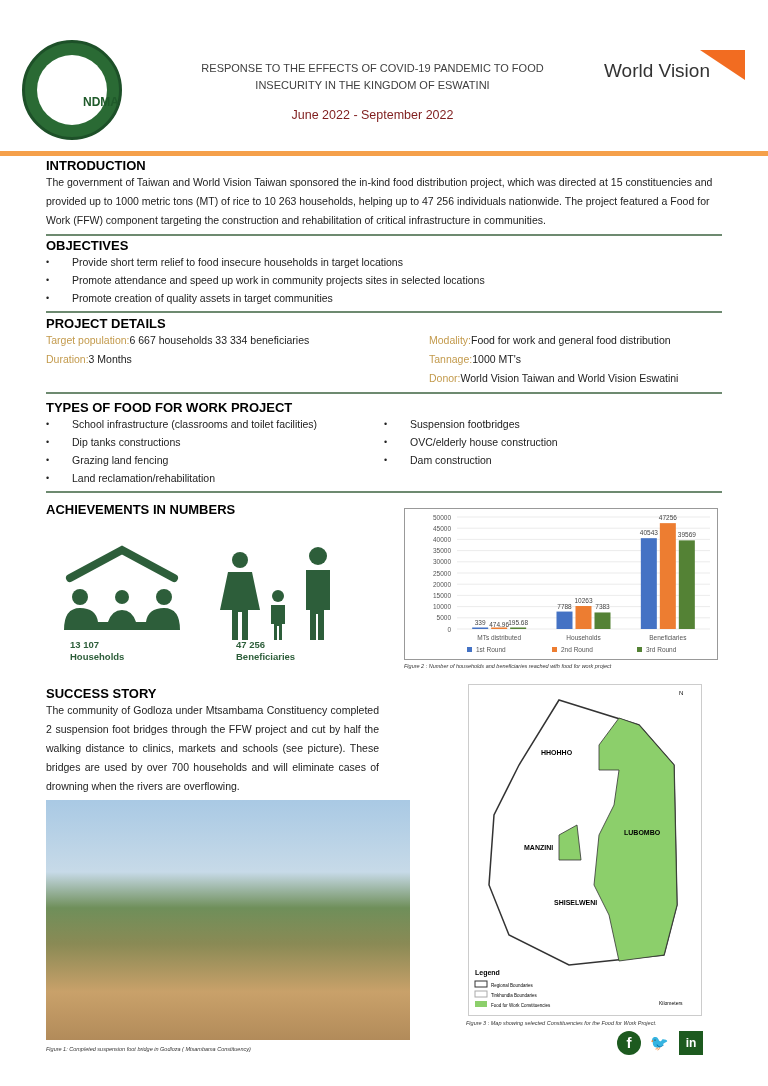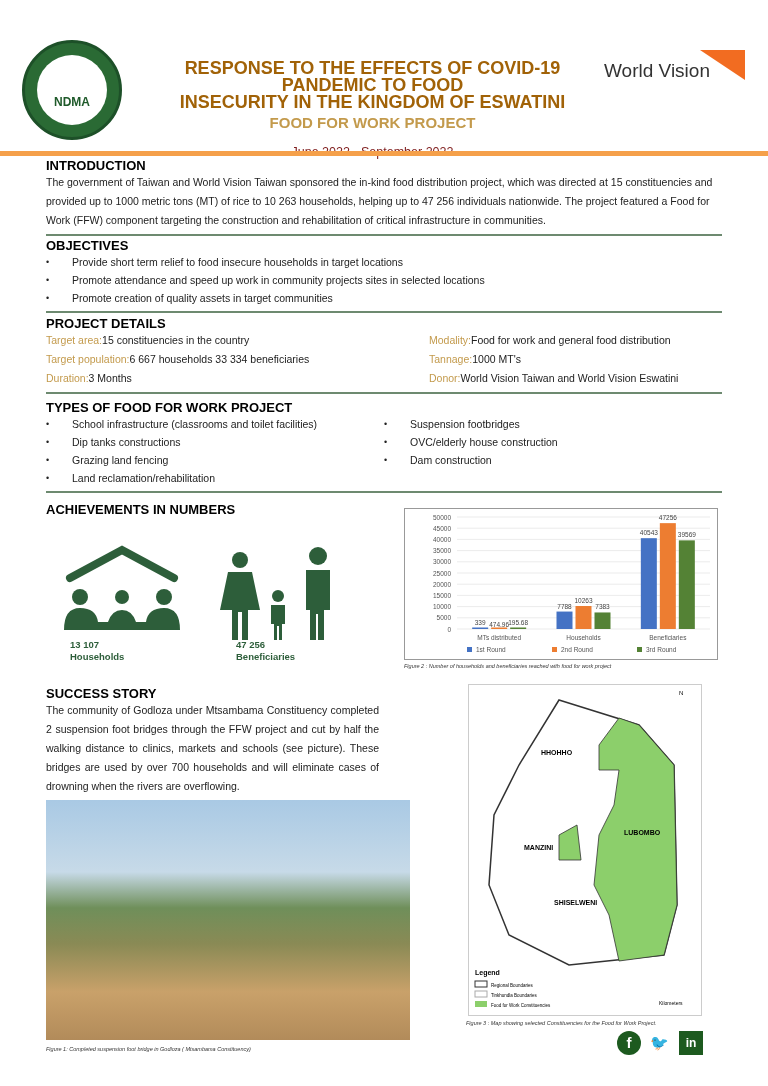--- a/index.html
+++ b/index.html
@@ -1,22 +1,22 @@
 <!DOCTYPE html>
 <html><head>
 <meta charset="utf-8">
 <style>
 *{box-sizing:border-box;margin:0;padding:0}
 body{width:768px;height:1086px;background:#fff;font-family:"Liberation Sans",sans-serif;color:#222;position:relative;overflow:hidden}
 .header{position:relative;height:152px}
 .logo-ndma{position:absolute;left:22px;top:40px;width:100px;height:100px;border-radius:50%;background:#2a6a34;border:3px solid #1d5028}
 .logo-ndma .inner{position:absolute;left:12px;top:12px;width:70px;height:70px;border-radius:50%;background:#fff}
-.logo-ndma .txt{position:absolute;left:0;right:0;top:52px;text-align:center;font-weight:bold;font-size:12px;color:#1f5a2a}
+.logo-ndma .txt{position:absolute;left:0;right:0;top:52px;text-align:right;font-weight:bold;font-size:12px;color:#1f5a2a}
 .title-block{position:absolute;left:145px;top:60px;width:455px;text-align:center}
-.t1{font-size:18px;font-weight:bold;color:#a16207;line-height:17px}
+.t1{font-size:11px;font-weight:normal;color:#404040;line-height:17px}
 .t2{font-size:15px;font-weight:bold;color:#c39a4c;margin-top:3px}
 .t3{font-size:12.5px;color:#7f1d1d;margin-top:14px}
 .wv{position:absolute;left:604px;top:60px;font-size:19px;color:#333}
 .wv-flag{position:absolute;left:700px;top:50px;width:45px;height:30px;background:#f26c21;clip-path:polygon(0 0,100% 0,100% 100%)}
 .orange-bar{position:absolute;left:0;top:151px;width:768px;height:5px;background:#f5a04a}
 .sec{position:absolute;left:46px;right:46px}
 h2{font-size:13px;font-weight:bold;color:#000000}
 .para{font-size:10.5px;line-height:19px;color:#222}
 .divider{height:2px;background:#6d8a70;margin-top:4px}
 ul.b{list-style:none;font-size:10.5px}
@@ -36,21 +36,20 @@
 <body>
 
 <div class="header">
   <div class="logo-ndma">
     <div class="inner"></div>
     <div class="txt">NDMA</div>
   </div>
   <div class="title-block">
     <div class="t1">RESPONSE TO THE EFFECTS OF COVID-19 PANDEMIC TO FOOD</div>
     <div class="t1">INSECURITY IN THE KINGDOM OF ESWATINI</div>
-    <div class="t2">FOOD FOR WORK PROJECT</div>
     <div class="t3">June 2022 - September 2022</div>
   </div>
   <div class="wv">World Vision</div>
   <div class="wv-flag"></div>
 </div>
 <div class="orange-bar"></div>
 
 <div class="sec" style="top:158px">
   <h2>INTRODUCTION</h2>
   <p class="para">The government of Taiwan and World Vision Taiwan sponsored the in-kind food distribution project, which was directed at 15 constituencies and provided up to 1000 metric tons (MT) of rice to 10 263 households, helping up to 47 256 individuals nationwide. The project featured a Food for Work (FFW) component targeting the construction and rehabilitation of critical infrastructure in communities.</p>
@@ -64,24 +63,20 @@
     <li>Promote attendance and speed up work in community projects sites in selected locations</li>
     <li>Promote creation of quality assets in target communities</li>
   </ul>
   <div class="divider"></div>
 </div>
 
 <div class="sec" style="top:316px">
   <h2>PROJECT DETAILS</h2>
   <div style="display:flex">
     <div style="width:383px">
-      <div class="row">
-          <span class="lbl">Target area:</span>
-          <span> 15 constituencies in the country</span>
-        </div>
       <div class="row">
           <span class="lbl">Target population:</span>
           <span> 6 667 households  33 334 beneficiaries</span>
         </div>
       <div class="row">
           <span class="lbl">Duration:</span>
           <span> 3 Months</span>
         </div>
     </div>
     <div>

